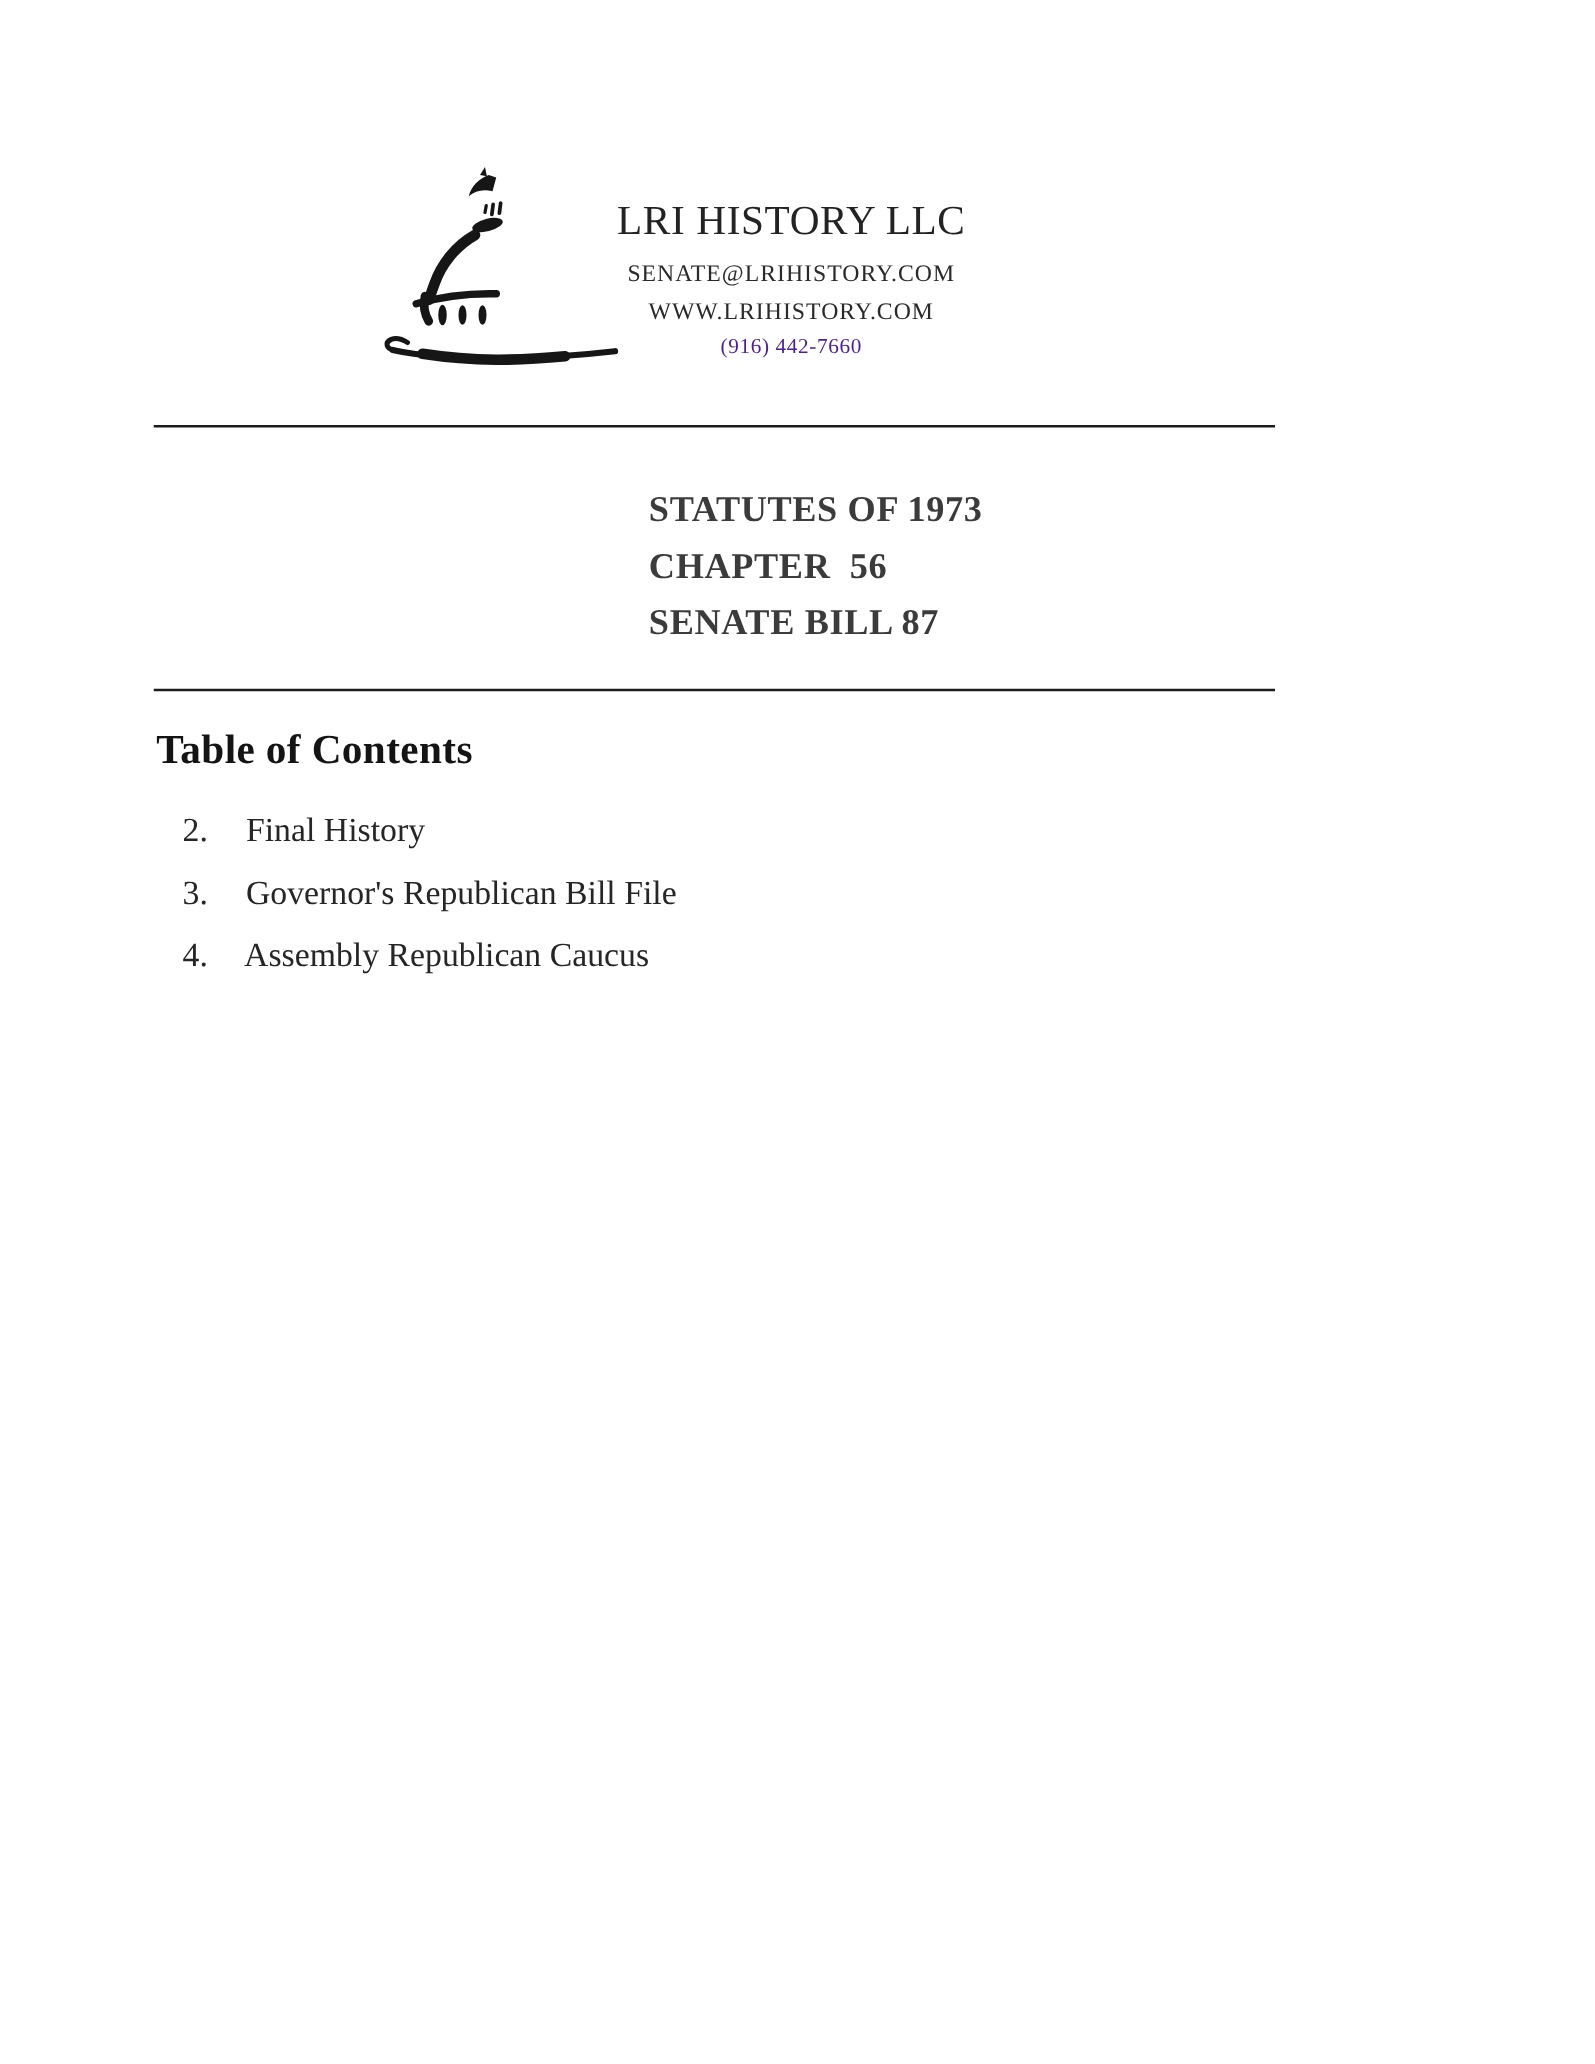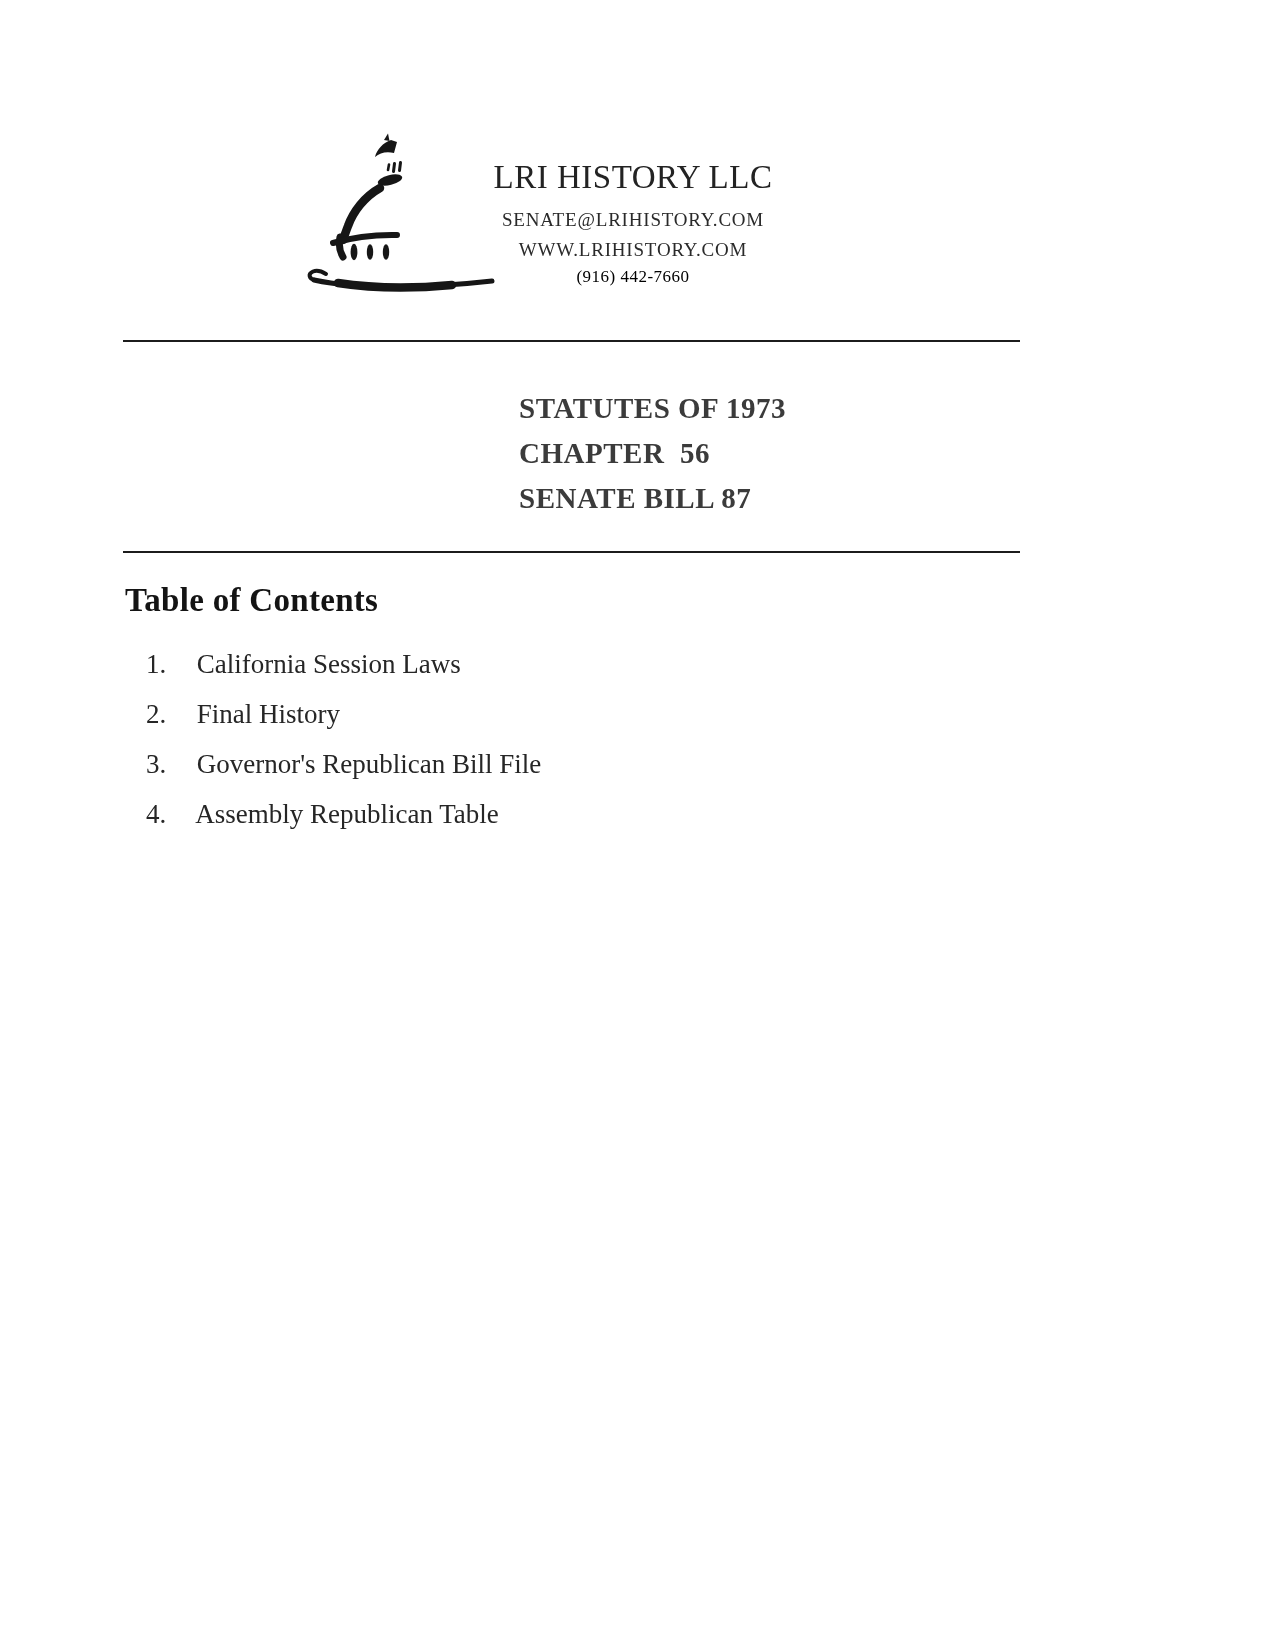--- a/index.html
+++ b/index.html
@@ -62,21 +62,21 @@
     color: #2a2a2a;
     white-space: nowrap;
   }
   .company-phone {
     position: absolute;
     top: 267px;
     left: 0;
     width: 100%;
     font-size: 17px;
     letter-spacing: 0.5px;
-    color: #000000;
+    color: #4c1d95;
     white-space: nowrap;
   }
 
   
   .rule {
     position: absolute;
     left: 123px;
     width: 978px;
     height: 0;
     border-top: 2px solid #1c1c1c;
@@ -178,31 +178,27 @@
 
   <div class="doc-ref">
     <div class="doc-ref-line">STATUTES OF 1973</div>
     <div class="doc-ref-line">CHAPTER  56</div>
     <div class="doc-ref-line">SENATE BILL 87</div>
   </div>
 
   <div class="toc-heading">Table of Contents</div>
 
   <ol class="toc-list">
-    <li class="toc-item">
-      <span class="toc-num">1.</span>
-      <span class="toc-label">California Session Laws</span>
-    </li>
     <li class="toc-item">
       <span class="toc-num">2.</span>
       <span class="toc-label">Final History</span>
     </li>
     <li class="toc-item">
       <span class="toc-num">3.</span>
       <span class="toc-label">Governor's Republican Bill File</span>
     </li>
     <li class="toc-item">
       <span class="toc-num">4.</span>
-      <span class="toc-label">Assembly Republican Table</span>
+      <span class="toc-label">Assembly Republican Caucus</span>
     </li>
   </ol>
 
 </div>
 
 </body></html>

